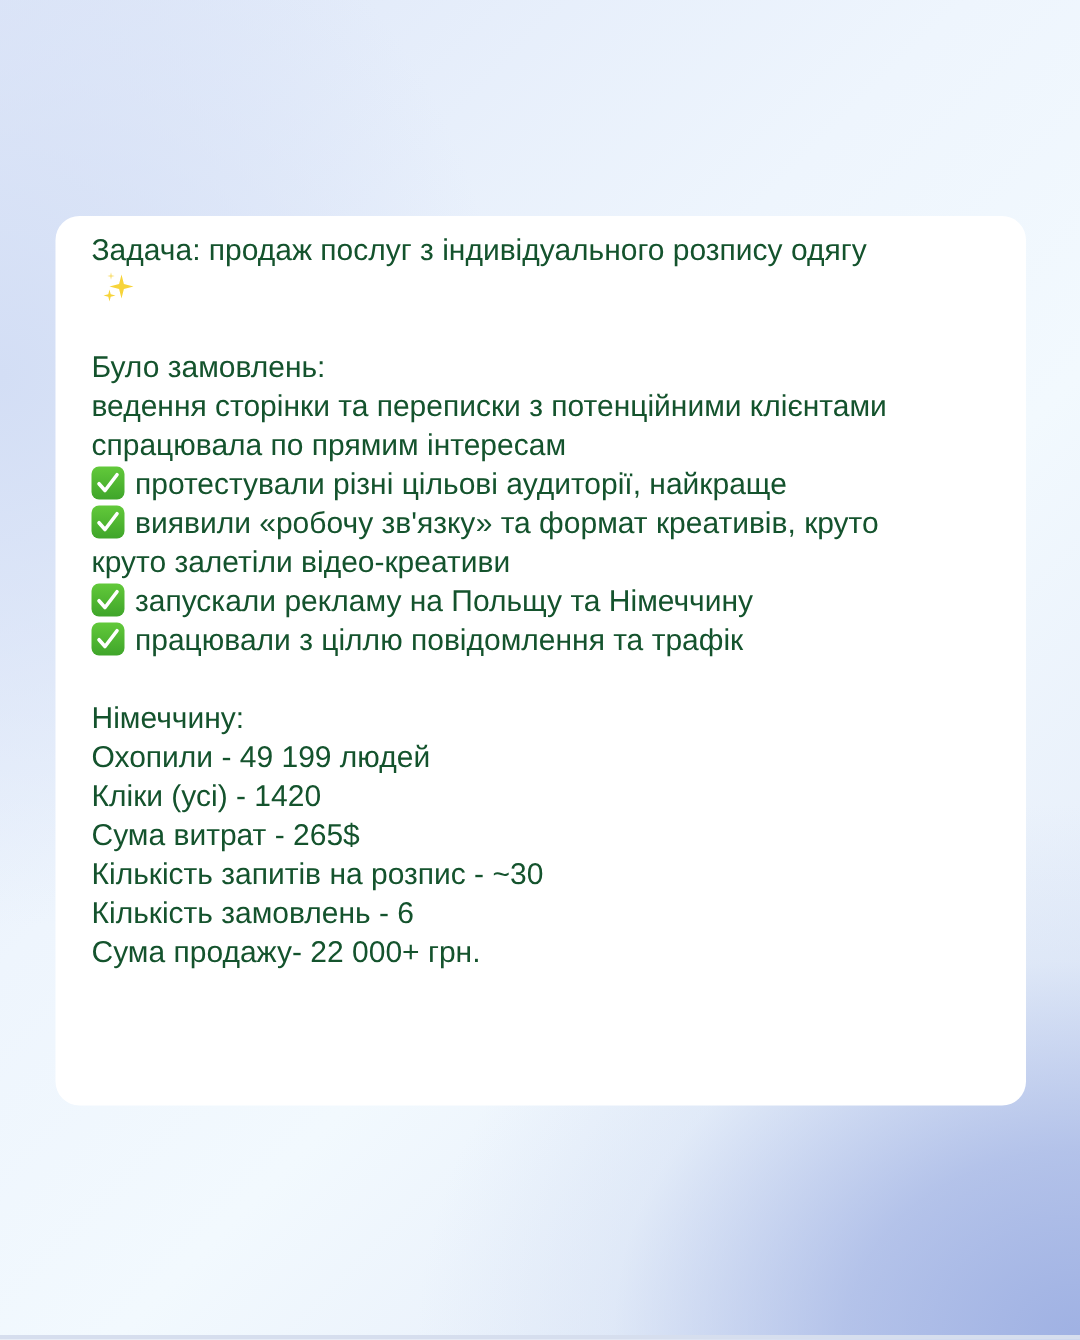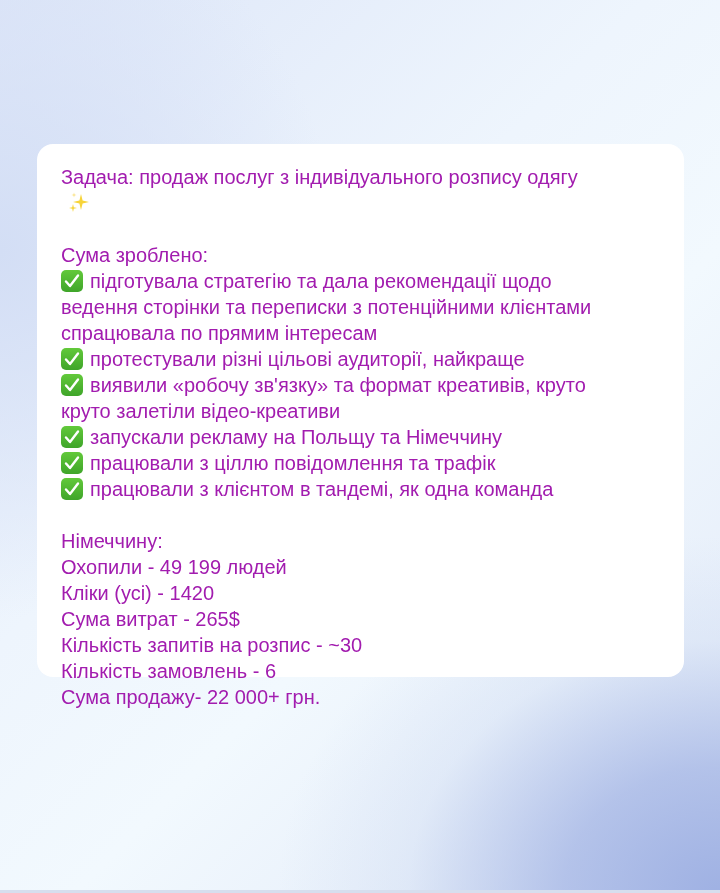--- a/index.html
+++ b/index.html
@@ -23,26 +23,26 @@
       right: 0;
       bottom: 0;
       height: 3px;
       background: #d6deee;
     }
     .card {
       position: absolute;
       left: 37px;
       top: 144px;
       width: 647px;
-      height: 533px;
+      height: 593px;
       background: #ffffff;
       border-radius: 16px;
       box-sizing: border-box;
-      padding: 20px 20px 0 24px;
-      color: #a21caf;
+      padding: 10px 20px 0 24px;
+      color: #14532d;
       font-size: 20px;
       line-height: 26px;
     }
     .block { margin: 0; }
     .line {
       display: block;
       white-space: nowrap;
     }
     .spacer { height: 26px; }
     .emoji-check {
@@ -78,48 +78,42 @@
     <span class="line"><span class="emoji-sparkle"><svg width="24" height="24" viewBox="0 0 24 24">
             <path d="M14 3 L15.6 9.4 L22 11 L15.6 12.6 L14 19 L12.4 12.6 L6 11 L12.4 9.4 Z" fill="#f7d43a"></path>
             <path d="M6 13 L6.8 16.2 L10 17 L6.8 17.8 L6 21 L5.2 17.8 L2 17 L5.2 16.2 Z" fill="#f7d43a"></path>
             <path d="M7 1.5 L7.5 3.5 L9.5 4 L7.5 4.5 L7 6.5 L6.5 4.5 L4.5 4 L6.5 3.5 Z" fill="#f9e07a"></path>
           </svg></span></span>
   </div>
 
   <div class="spacer"></div>
 
   <div class="block">
-    <span class="line">Сума зроблено:</span>
+    <span class="line">Було замовлень:</span>
 
-    <span class="line"><span class="emoji-check"><svg width="16" height="16" viewBox="0 0 16 16">
-            <path d="M2 8.5 L6 13 L14 2.5" stroke="#fff" stroke-width="2.4" fill="none" stroke-linecap="round" stroke-linejoin="round"></path>
-          </svg></span><span>підготувала стратегію та дала рекомендації щодо</span></span>
     <span class="line">ведення сторінки та переписки з потенційними клієнтами</span>
 
     <span class="line">спрацювала по прямим інтересам</span>
     <span class="line"><span class="emoji-check"><svg width="16" height="16" viewBox="0 0 16 16">
             <path d="M2 8.5 L6 13 L14 2.5" stroke="#fff" stroke-width="2.4" fill="none" stroke-linecap="round" stroke-linejoin="round"></path>
           </svg></span><span>протестували різні цільові аудиторії, найкраще</span></span>
 
     <span class="line"><span class="emoji-check"><svg width="16" height="16" viewBox="0 0 16 16">
             <path d="M2 8.5 L6 13 L14 2.5" stroke="#fff" stroke-width="2.4" fill="none" stroke-linecap="round" stroke-linejoin="round"></path>
           </svg></span><span>виявили «робочу зв'язку» та формат креативів, круто</span></span>
     <span class="line">круто залетіли відео-креативи</span>
 
     <span class="line"><span class="emoji-check"><svg width="16" height="16" viewBox="0 0 16 16">
             <path d="M2 8.5 L6 13 L14 2.5" stroke="#fff" stroke-width="2.4" fill="none" stroke-linecap="round" stroke-linejoin="round"></path>
           </svg></span><span>запускали рекламу на Польщу та Німеччину</span></span>
 
     <span class="line"><span class="emoji-check"><svg width="16" height="16" viewBox="0 0 16 16">
             <path d="M2 8.5 L6 13 L14 2.5" stroke="#fff" stroke-width="2.4" fill="none" stroke-linecap="round" stroke-linejoin="round"></path>
           </svg></span><span>працювали з ціллю повідомлення та трафік</span></span>
 
-    <span class="line"><span class="emoji-check"><svg width="16" height="16" viewBox="0 0 16 16">
-            <path d="M2 8.5 L6 13 L14 2.5" stroke="#fff" stroke-width="2.4" fill="none" stroke-linecap="round" stroke-linejoin="round"></path>
-          </svg></span><span>працювали з клієнтом в тандемі, як одна команда</span></span>
   </div>
 
   <div class="spacer"></div>
 
   <div class="block">
     <span class="line">Німеччину:</span>
     <span class="line">Охопили - 49 199 людей</span>
     <span class="line">Кліки (усі) - 1420</span>
     <span class="line">Сума витрат - 265$</span>
     <span class="line">Кількість запитів на розпис - ~30</span>

